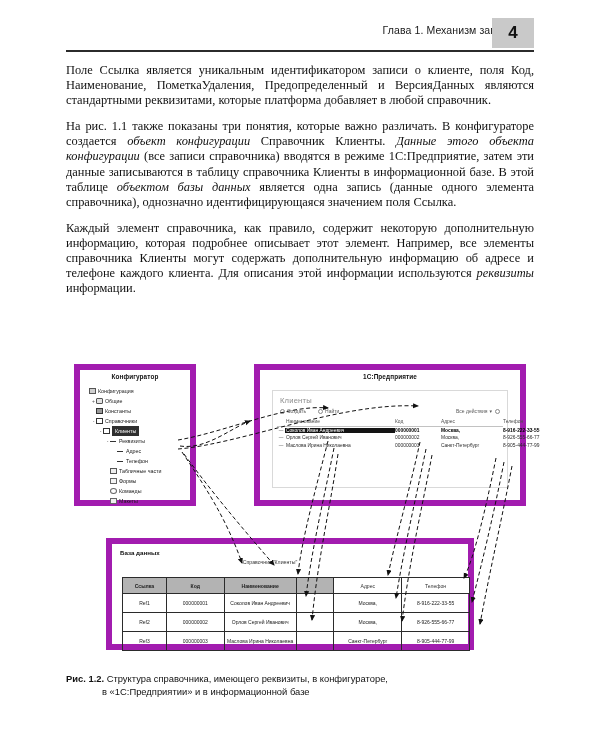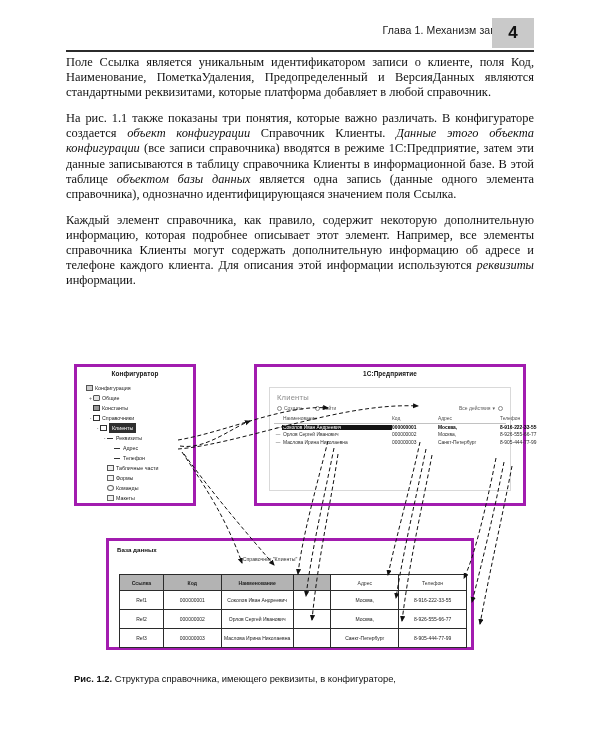--- a/index.html
+++ b/index.html
@@ -31,33 +31,33 @@
     font-size:17px; font-weight:bold; color:#111;
   }
   .hdr-rule {
     position:absolute; left:66px; top:28px; width:468px; height:2px;
     background:#2b2b2b;
   }
 
   
   .col { position:absolute; left:66px; top:55px; width:468px; }
   p.par {
-    margin:0 0 11px 0;
+    margin:8px 0 11px 0;
     font-size:12.4px;
     line-height:15.1px;
     text-align:justify;
     text-justify:inter-word;
     color:#111;
   }
   p.par i { font-style:italic; }
 
   
   .fig { position:absolute; left:66px; top:358px; width:468px; height:300px; }
 
-  .panel { position:absolute; border:3px solid #a21caf; background:#fff; }
+  .panel { position:absolute; border:6px solid #a21caf; background:#fff; }
   .panel-title {
     font-family:"Liberation Sans", sans-serif;
     font-weight:bold; font-size:6.4px; color:#111;
     text-align:center; margin-top:3px; letter-spacing:.1px;
   }
 
   
   #cfg { left:8px; top:6px; width:122px; height:142px; }
   .tree { margin:6px 0 0 4px; font-family:"Liberation Sans", sans-serif; font-size:5.3px; color:#1a1a1a; }
   .tnode { display:flex; align-items:center; height:10px; white-space:nowrap; }
@@ -134,21 +134,21 @@
   }
   .db-table th.plain { background:#fff; font-weight:normal; color:#333; }
   .db-table th.blank { background:#b3b3b3; }
   .w-ref { width:44px; } .w-code { width:58px; } .w-name { width:72px; }
   .w-blank { width:38px; } .w-addr { width:68px; } .w-phone { width:68px; }
 
   
   .arrows { position:absolute; left:0; top:0; width:468px; height:300px; pointer-events:none; }
 
   
-  .cap { position:absolute; left:74px; top:672px; width:468px;
+  .cap { position:absolute; left:66px; top:672px; width:468px;
          font-family:"Liberation Sans", sans-serif; font-size:9.4px;
          line-height:13px; color:#111; }
   .cap b { font-weight:bold; }
   .cap .l2 { display:block; margin-left:36px; }
 </style>
 </head>
 <body>
 
 <div class="page">
 
@@ -373,15 +373,16 @@
         <path d="M430,100 C420,150 408,200 398,220"></path>
         <path d="M438,104 C428,155 416,205 406,244"></path>
         <path d="M446,108 C436,160 424,212 414,266"></path>
       </g>
     </svg>
   </div>
 
   <div class="cap">
     <b>Рис. 1.2.</b>
     <span>Структура справочника, имеющего реквизиты, в конфигураторе,</span>
+    <span class="l2">в «1С:Предприятии» и в информационной базе</span>
   </div>
 
 </div>
 
 </body></html>

